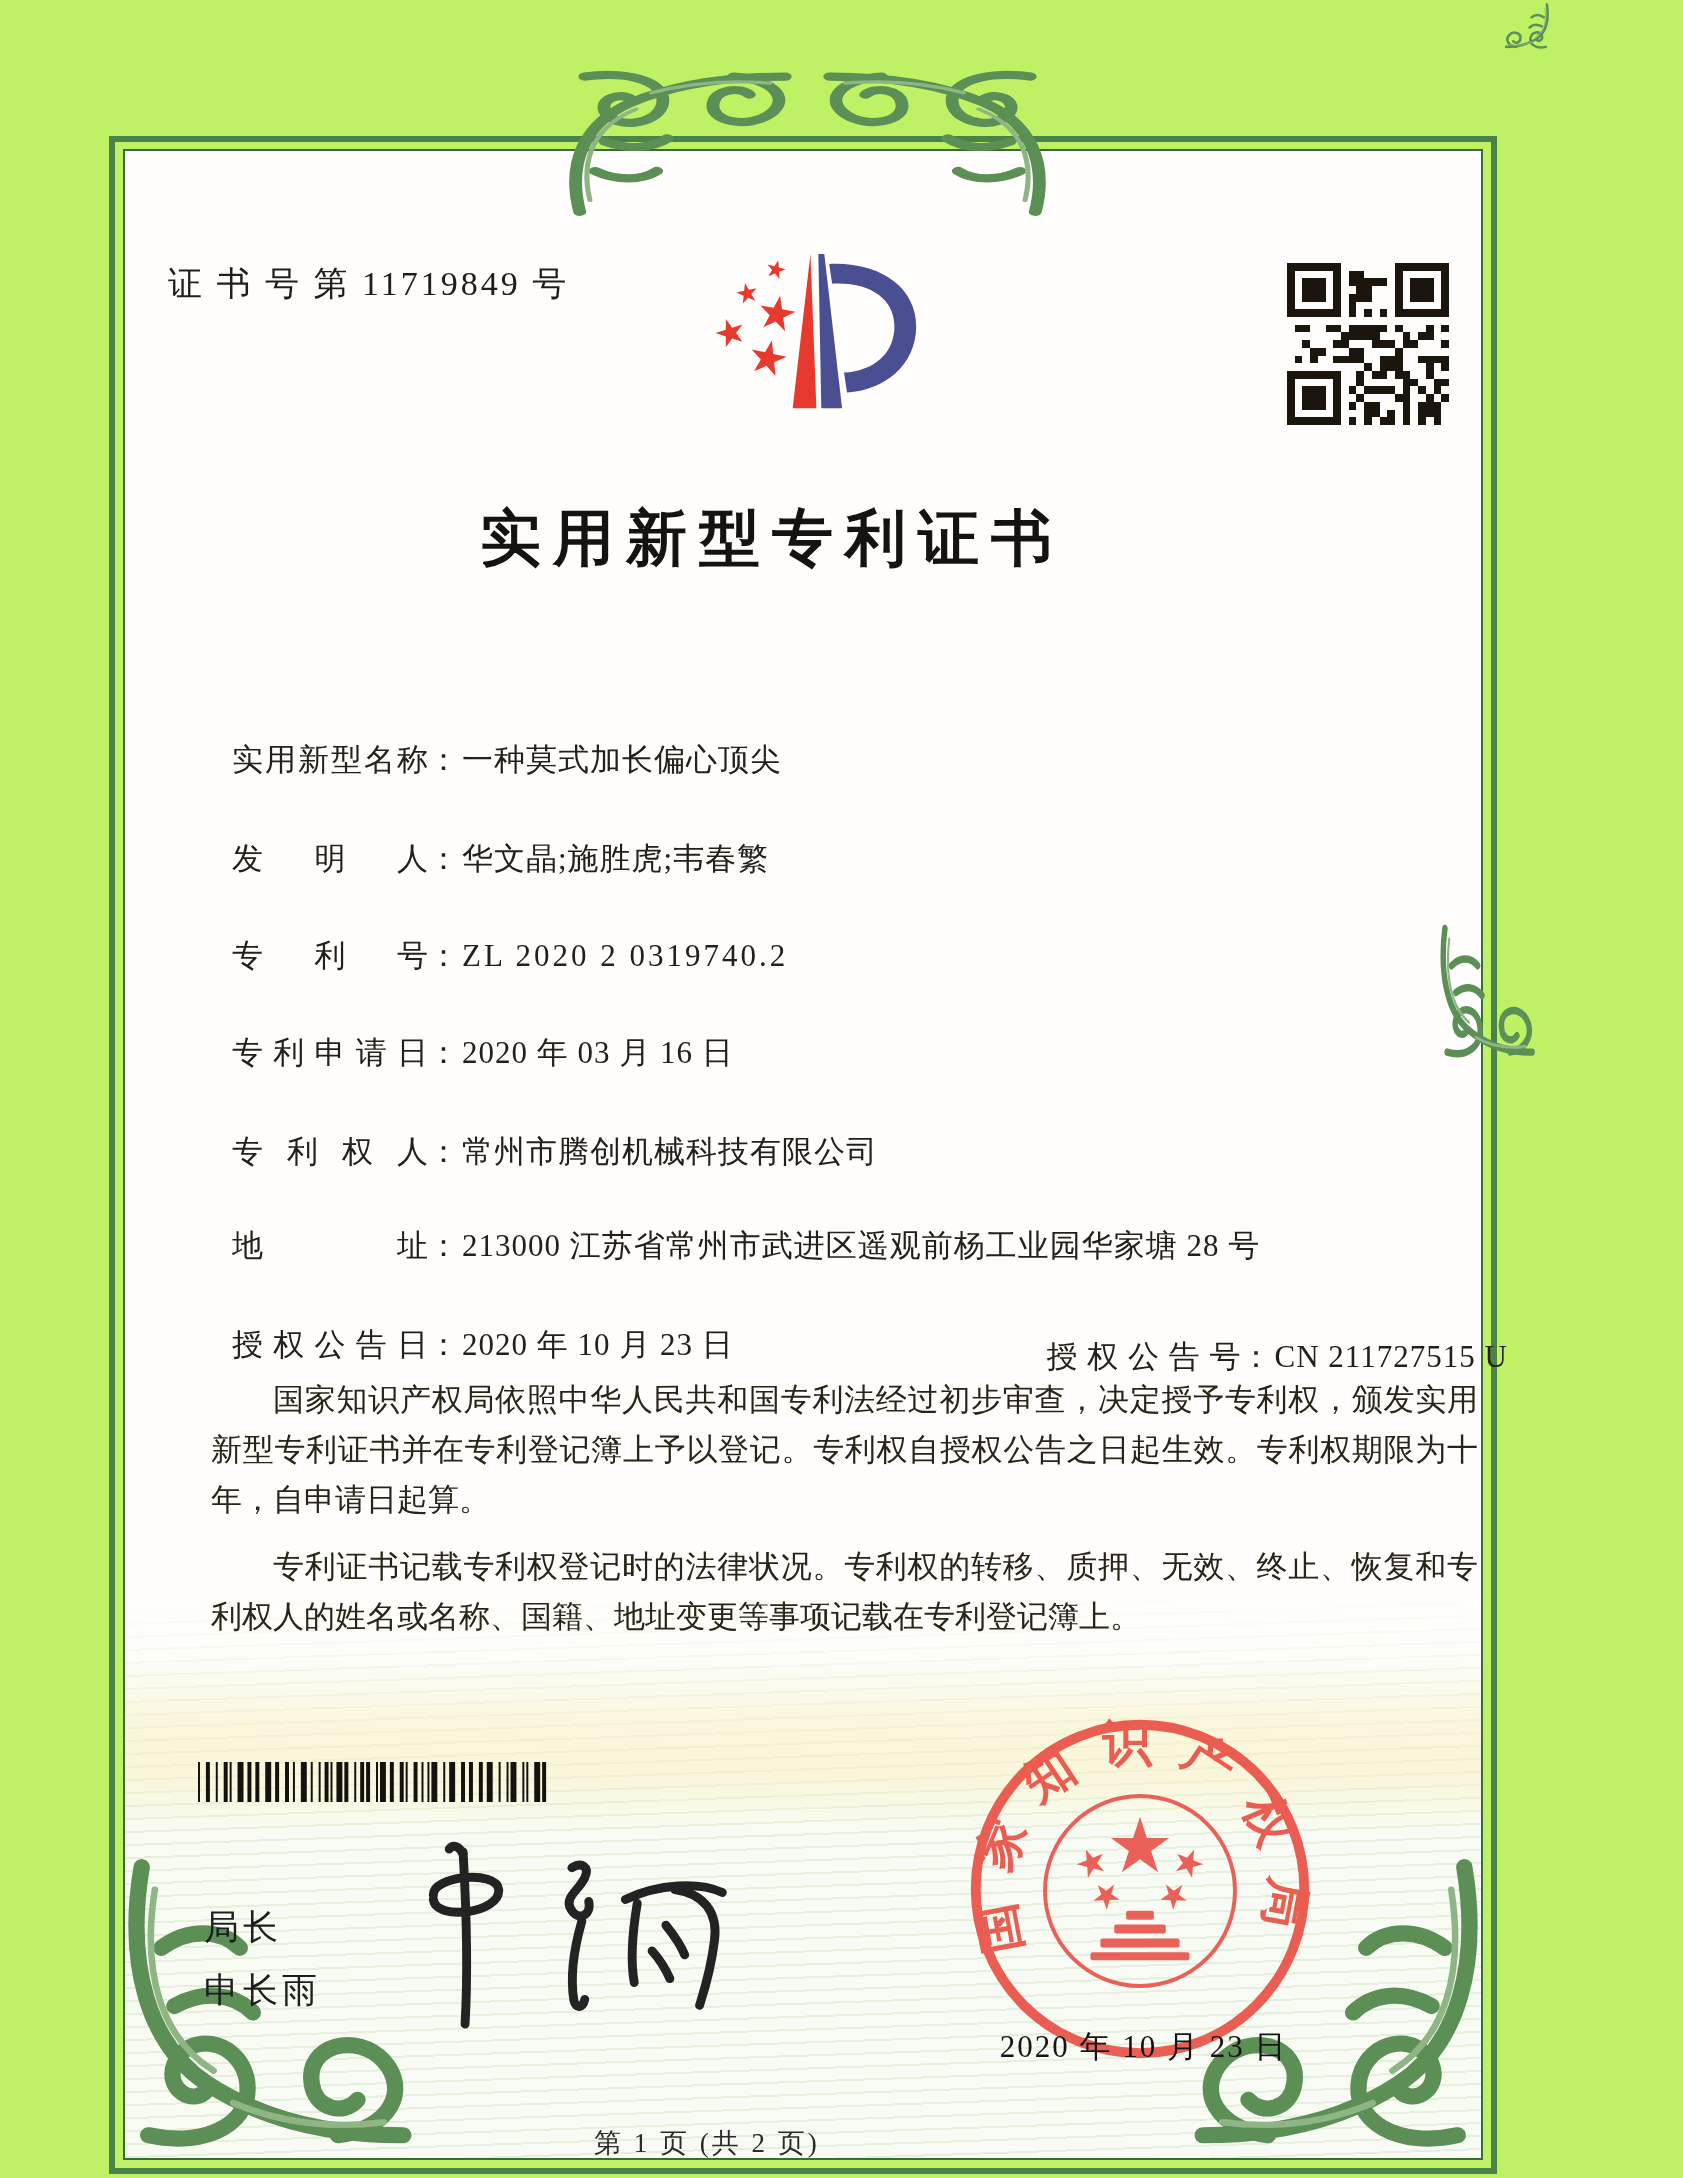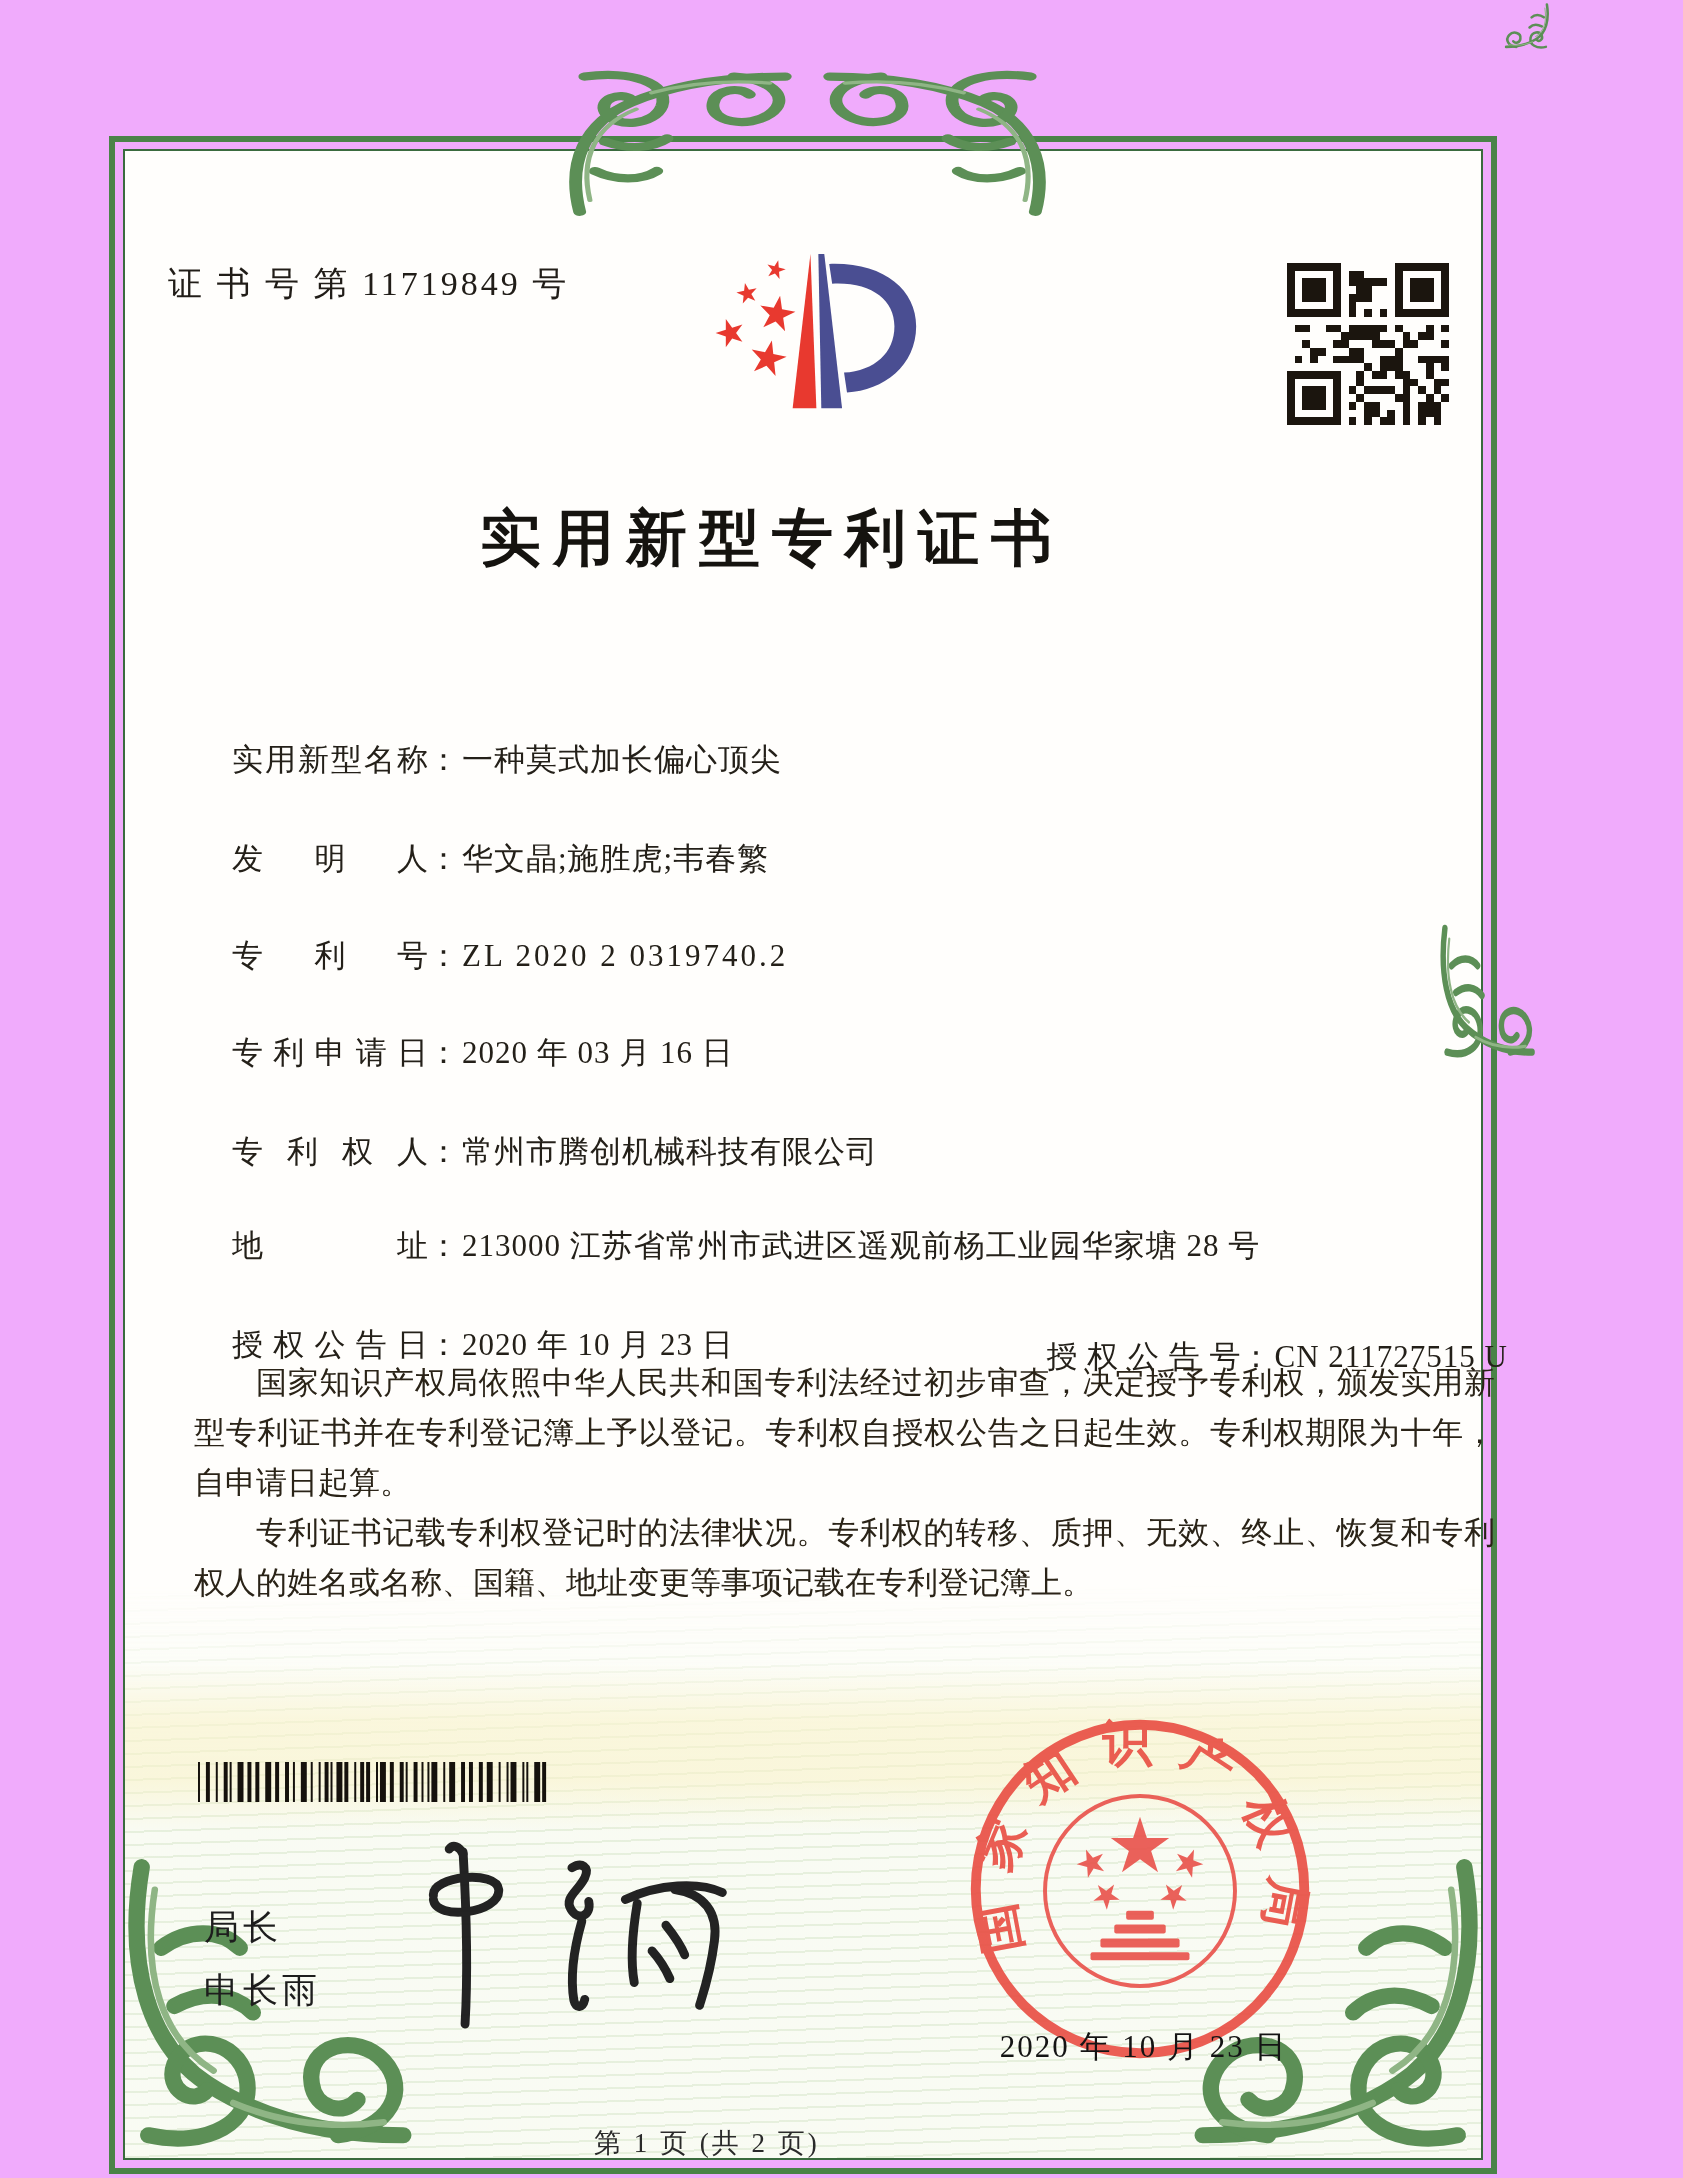--- a/index.html
+++ b/index.html
@@ -1,19 +1,19 @@
 <!DOCTYPE html>
 <html><head>
 <meta charset="utf-8">
 <style>
   * { margin:0; padding:0; box-sizing:border-box; }
   html,body { background:#ffffff; }
   #page {
     position:relative; width:1683px; height:2178px;
-    background:#f0abfc; overflow:hidden;
+    background:#bef264; overflow:hidden;
     font-family:"Liberation Serif","DejaVu Serif",serif;
     color:#1c1a18;
   }
   
   .frame-outer {
     position:absolute; left:109px; top:136px; width:1388px; height:2038px;
     border:6px solid #4a8348;
   }
   .frame-inner {
     position:absolute; left:123px; top:149px; width:1360px; height:2011px;
@@ -61,21 +61,21 @@
   .row .colon { display:inline-block; width:34px; }
   .row .val { letter-spacing:1px; }
   .row2-part2 { position:absolute; left:799px; top:0; font-size:31px; white-space:pre; }
   .row2-part2 .lbl { width:194px;margin-top:12px; }
   
   .body-text {
     position:absolute; left:194px; top:1358px; width:1301px;
     font-size:31px; line-height:50px; text-align:justify;
     color:#2a2317;
   }
-  .body-text p { text-indent:2em; margin:0; }
+  .body-text p { text-indent:2em; margin:17px; }
   
   .barcode { position:absolute; left:198px; top:1762px; width:358px; height:40px; }
   .signatory {
     position:absolute; left:204px; top:1895px;
     font-family:"Liberation Sans","DejaVu Sans",sans-serif;
     font-size:35px; color:#1d1d1d; line-height:63px; letter-spacing:4px;
   }
   .signature { position:absolute; left:376px; top:1832px; width:376px; height:218px; }
   .seal { position:absolute; left:952px; top:1701px; width:376px; height:376px; }
   .seal-date {

